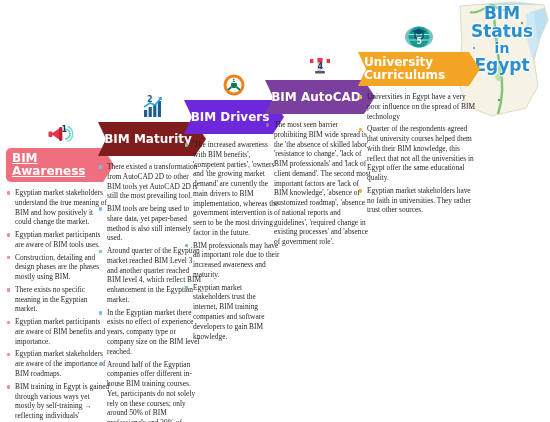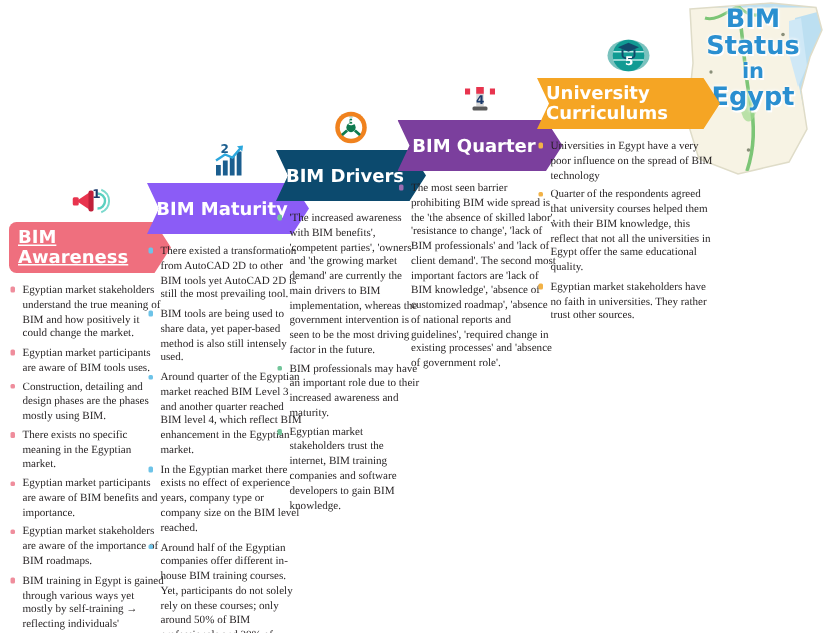--- a/index.html
+++ b/index.html
@@ -104,22 +104,22 @@
   .c-curricula .bullet::before { background: #f2b246; }
 
   
   .c-awareness { left: 6px;   top: 118px; width: 108px; }
   .c-maturity  { left: 98px;  top: 92px;  width: 108px; }
   .c-drivers   { left: 184px; top: 70px;  width: 100px; }
   .c-barriers  { left: 265px; top: 50px;  width: 110px; }
   .c-curricula { left: 358px; top: 22px;  width: 122px; }
 
   .c-awareness .banner { background: #ef6f7e; text-decoration: underline; }
-  .c-maturity  .banner { background: #8b5cf6; }
-  .c-drivers   .banner { background: #0c4a6e; }
+  .c-maturity  .banner { background: #7f1d1d; }
+  .c-drivers   .banner { background: #6d28d9; }
   .c-barriers  .banner { background: #7b3f9d; }
   .c-curricula .banner { background: #f5a524; }
 </style>
 </head>
 <body>
 
 <div id="infographic">
 
   <div class="map-wrap">
     <svg class="map-svg" width="100" height="124" viewBox="0 0 100 124">
@@ -224,21 +224,21 @@
     <div class="icon-badge">
       <svg width="30" height="30" viewBox="0 0 30 30">
         <rect x="5" y="9" width="3.4" height="4" fill="#e8344e"></rect>
         <rect x="21.6" y="9" width="3.4" height="4" fill="#e8344e"></rect>
         <rect x="12.5" y="8" width="5" height="13" fill="#d7d7d7"></rect>
         <rect x="12.5" y="8" width="5" height="4.5" fill="#e8344e"></rect>
         <rect x="10" y="21" width="10" height="2.6" rx="1" fill="#5a5a5a"></rect>
         <text x="12.4" y="19" font-family="DejaVu Sans, sans-serif" font-size="8" font-weight="bold" fill="#1b3a6b">4</text>
       </svg>
     </div>
-    <div class="banner arrow">BIM Quarter</div>
+    <div class="banner arrow">BIM AutoCAD</div>
     <div class="bullets">
       <div class="bullet">The most seen barrier prohibiting BIM wide spread is the 'the absence of skilled labor', 'resistance to change', 'lack of BIM professionals' and 'lack of client demand'. The second most important factors are 'lack of BIM knowledge', 'absence of customized roadmap', 'absence of national reports and guidelines', 'required change in existing processes' and 'absence of government role'.</div>
     </div>
   </div>
 
   <div class="col c-curricula">
     <div class="icon-badge">
       <svg width="30" height="30" viewBox="0 0 30 30">
         <circle cx="15" cy="15" r="10.5" fill="#18a9a0"></circle>
         <path d="M15 4.5 a14 10.5 0 0 0 0 21 a14 10.5 0 0 0 0 -21" fill="#0d8f88" opacity="0.55"></path>

